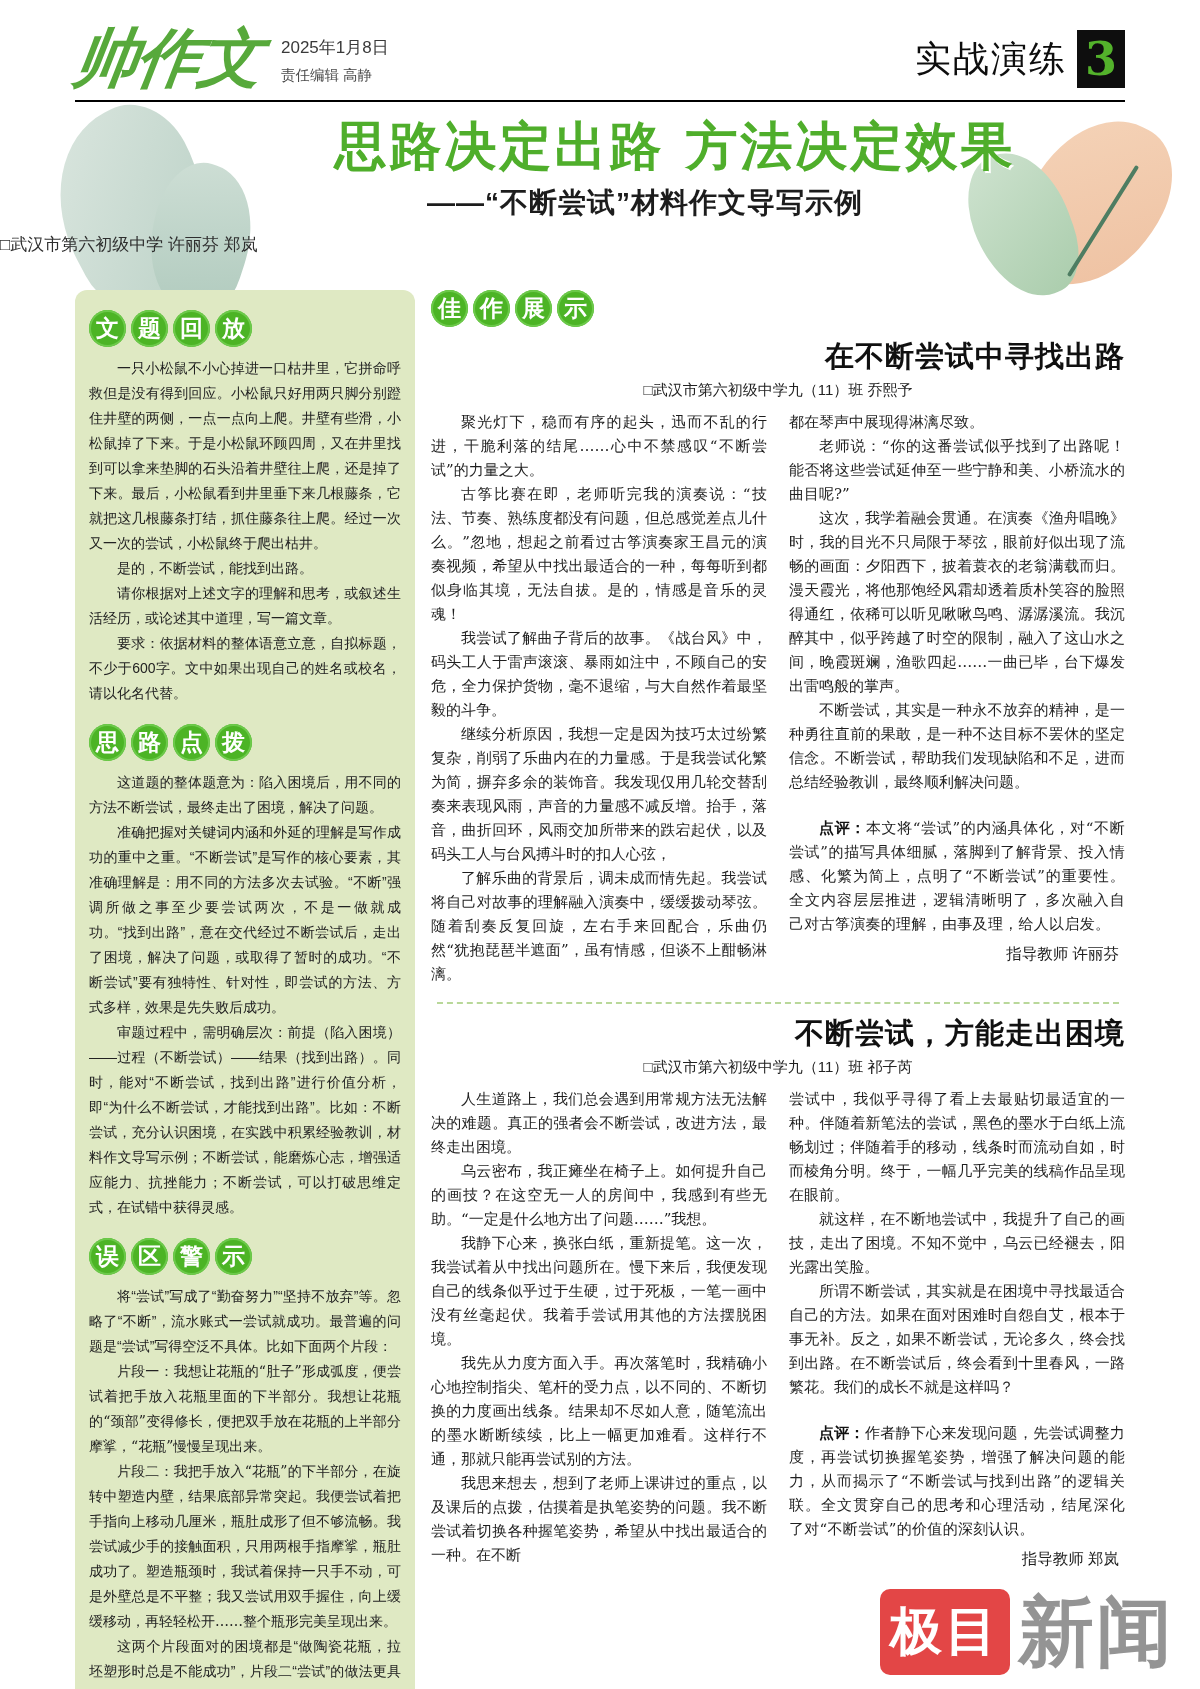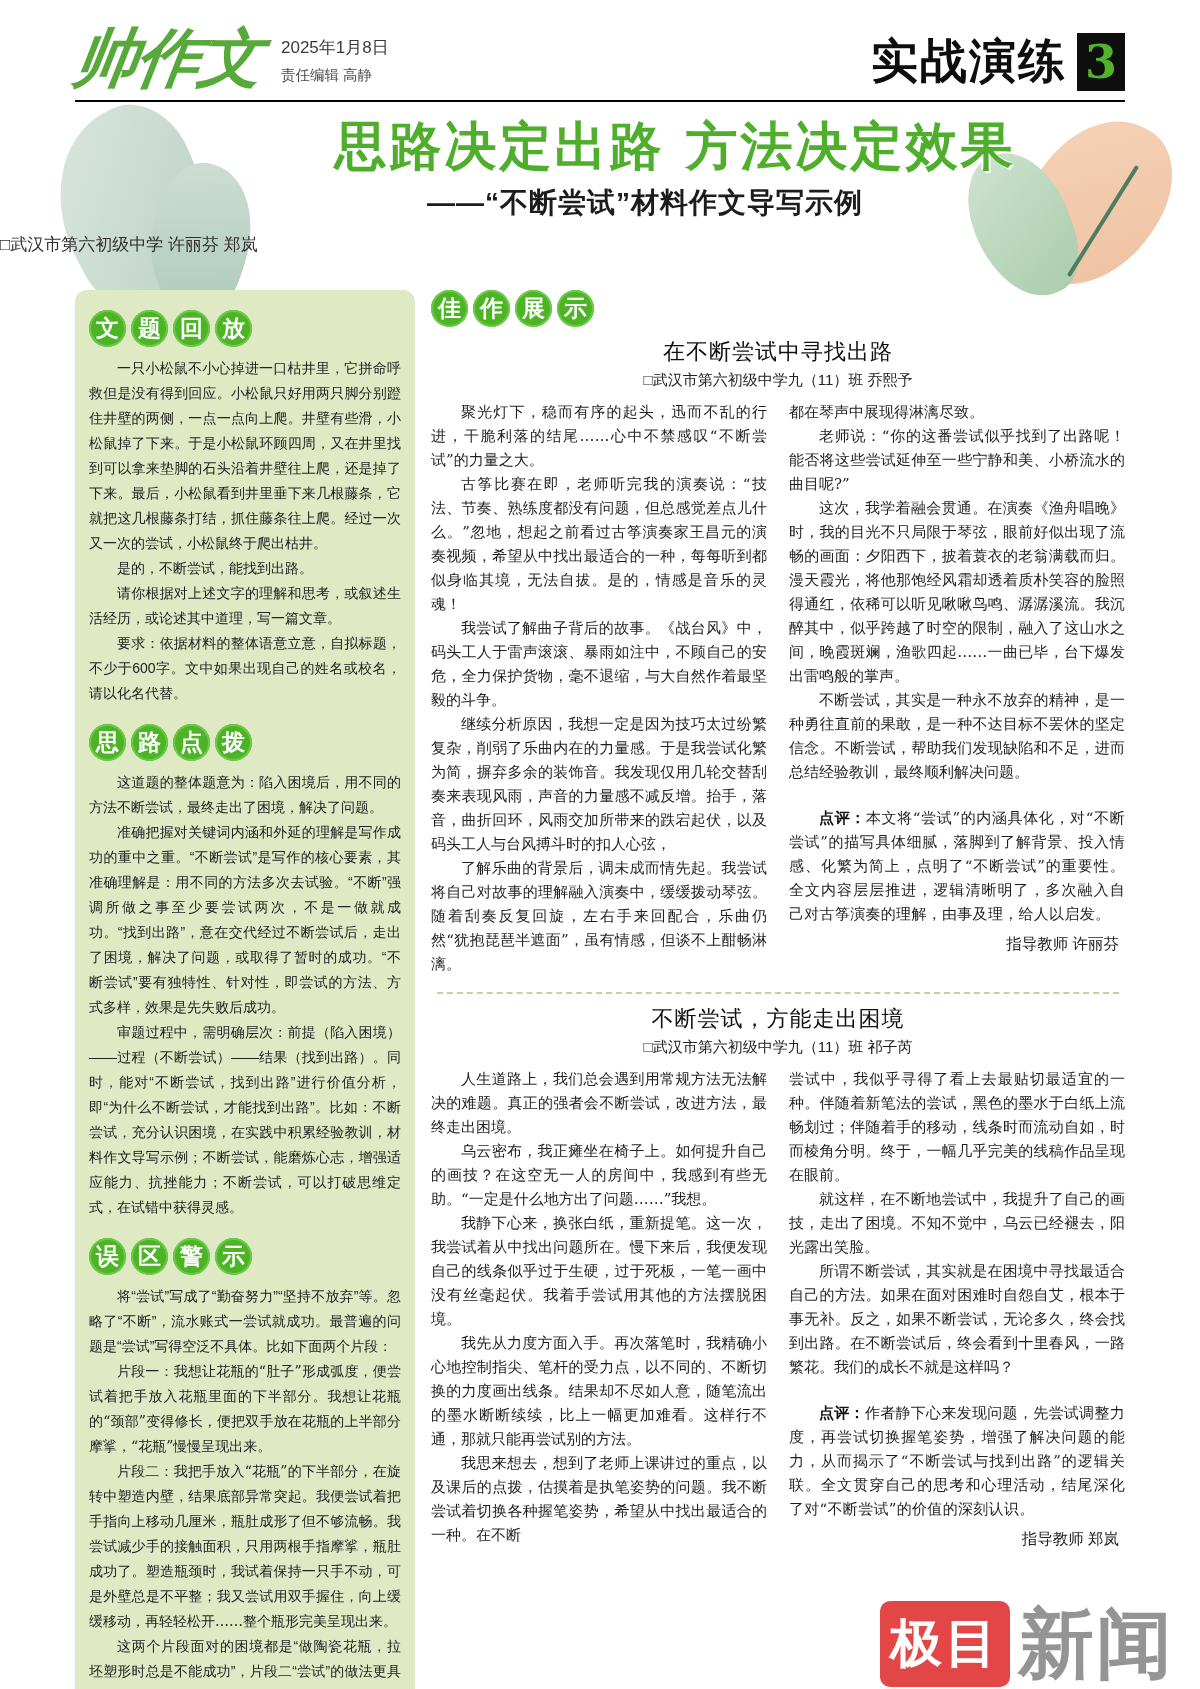--- a/index.html
+++ b/index.html
@@ -22,21 +22,21 @@
     font-size:64px; line-height:72px;
     color:#57a93b;
     transform:skewX(-8deg);
     letter-spacing:-2px;
     white-space:nowrap;
   }
   .head-meta { margin-left:20px; margin-top:14px; }
   .head-date { font-size:17px; color:#3a3a3a; }
   .head-editor { font-size:14.5px; color:#4a4a4a; margin-top:7px; }
   .head-right { margin-left:auto; display:flex; align-items:center; margin-top:8px; }
-  .section-title { font-size:47px; font-weight:bold; color:#0d0d0d; letter-spacing:2px;text-align:center; }
+  .section-title { font-size:36px; font-weight:normal; color:#0d0d0d; letter-spacing:2px;text-align:center; }
   .page-num-box {
     width:48px; height:58px; background:#0e0e0e; margin-left:10px;
     display:flex; align-items:center; justify-content:center;
   }
   .page-num { color:#53b22b; font-size:46px; font-weight:bold; font-family:"DejaVu Serif", serif; }
   .head-rule { margin:6px 75px 0 75px; border-bottom:2.5px solid #000; position:relative; z-index:3; }
 
   
   .hero { position:relative; height:166px; z-index:1; }
   .leaf { position:absolute; z-index:0; pointer-events:none; }
@@ -84,21 +84,21 @@
     margin:0; font-size:14px; line-height:25px;
     text-align:justify; text-indent:2em; color:#222;
   }
   .kai { font-family:"DejaVu Serif", serif; color:#2a2a2a; }
   .hei { font-family:"Liberation Sans", sans-serif; }
 
   
   .essays { flex:1; min-width:0; }
   .gallery-badge { margin:0 0 6px 0; }
   .essay-title {
-    text-align:center; font-size:22px; font-weight:normal; color:#101010;
+    text-align:right; font-size:29px; font-weight:bold; color:#101010;
     margin:10px 0 4px 0; letter-spacing:1px;
   }
   .essay-byline { text-align:center; font-size:15px; color:#222; margin-bottom:10px; }
   .cols { display:flex; gap:22px; }
   .col { flex:1; min-width:0; }
   .col p {
     margin:0; font-size:15px; line-height:24px;
     font-family:"DejaVu Serif", serif;
     text-align:justify; text-indent:2em; color:#1f1f1f;
   }
@@ -110,21 +110,21 @@
   .comment .lead { font-weight:bold; color:#111; }
   .teacher {
     text-align:right; font-size:15.5px; color:#1d1d1d;
     font-family:"Liberation Sans", sans-serif;
     margin-top:8px; padding-right:6px;
   }
   .divider { border-top:2px dashed #b9d89a; margin:16px 6px 6px 6px; }
 
   
   .watermark {
-    position:absolute; right:26px; bottom:2px;
+    position:absolute; right:26px; bottom:14px;
     display:flex; align-items:center; z-index:6; opacity:0.95;
   }
   .wm-red {
     background:#e23d3d; color:#ffffff;
     font-size:52px; font-weight:900; letter-spacing:3px;
     padding:8px 10px; border-radius:10px;
     font-family:"Liberation Sans", sans-serif;
   }
   .wm-gray {
     color:#8f8f8f; font-size:76px; font-weight:900; letter-spacing:2px;

